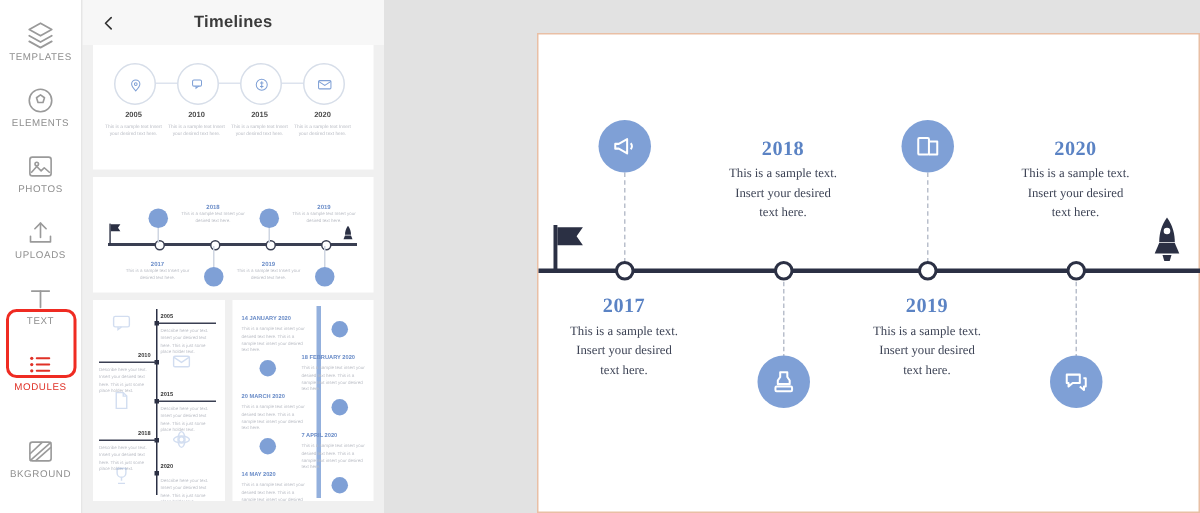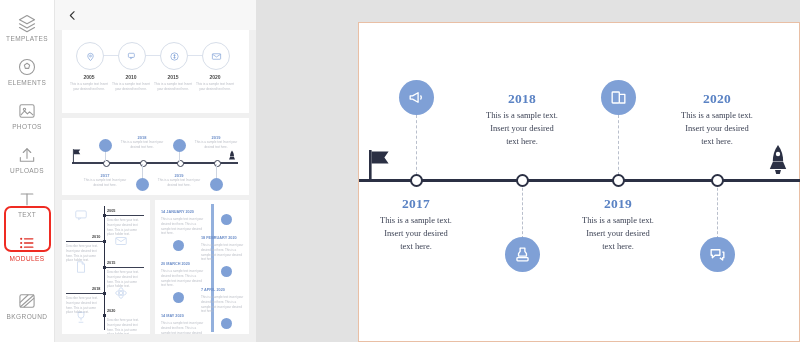--- a/index.html
+++ b/index.html
@@ -205,20 +205,21 @@
     <div class="hl-box"></div>
   </div>
 
   <div class="panel">
     <div class="panel-head">
       <span class="back-chev">
         <svg viewBox="0 0 24 24" width="13" height="13" fill="none" stroke="#333" stroke-width="2" stroke-linecap="round" stroke-linejoin="round">
           <path d="M15 5l-7 7 7 7"></path>
         </svg>
       </span>
+      <span class="panel-title">Timelines</span>
     </div>
 
     <div class="cards">
 
       <div class="card c1">
         <div class="t1">
           <div class="line"></div>
           <div class="node" style="left:14px;">
             <svg viewBox="0 0 24 24" width="11" height="11" fill="none" stroke="#7fa0d6" stroke-width="1.5">
                 <path d="M12 21s6-6.2 6-10a6 6 0 1 0-12 0c0 3.8 6 10 6 10z"></path>

